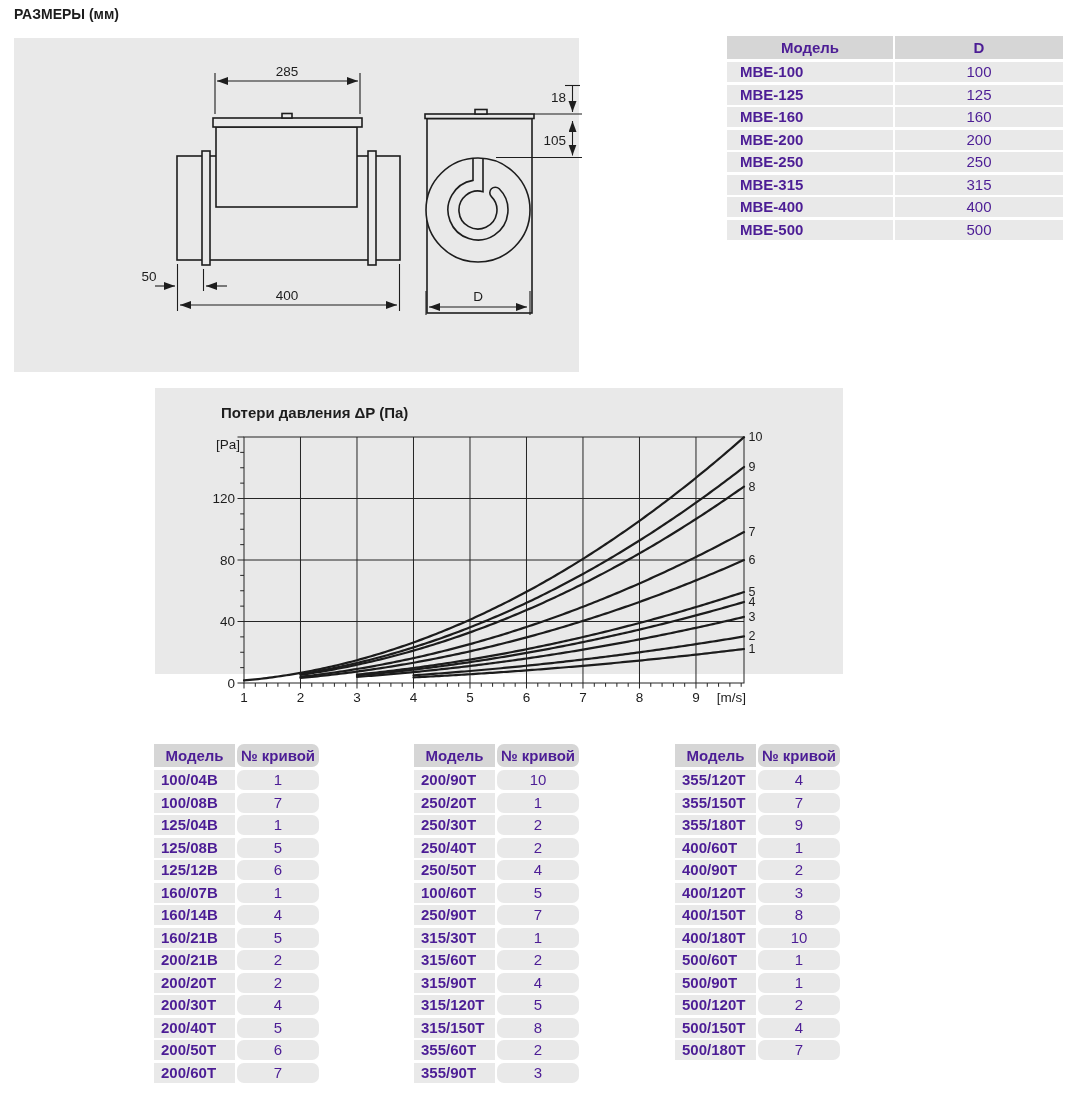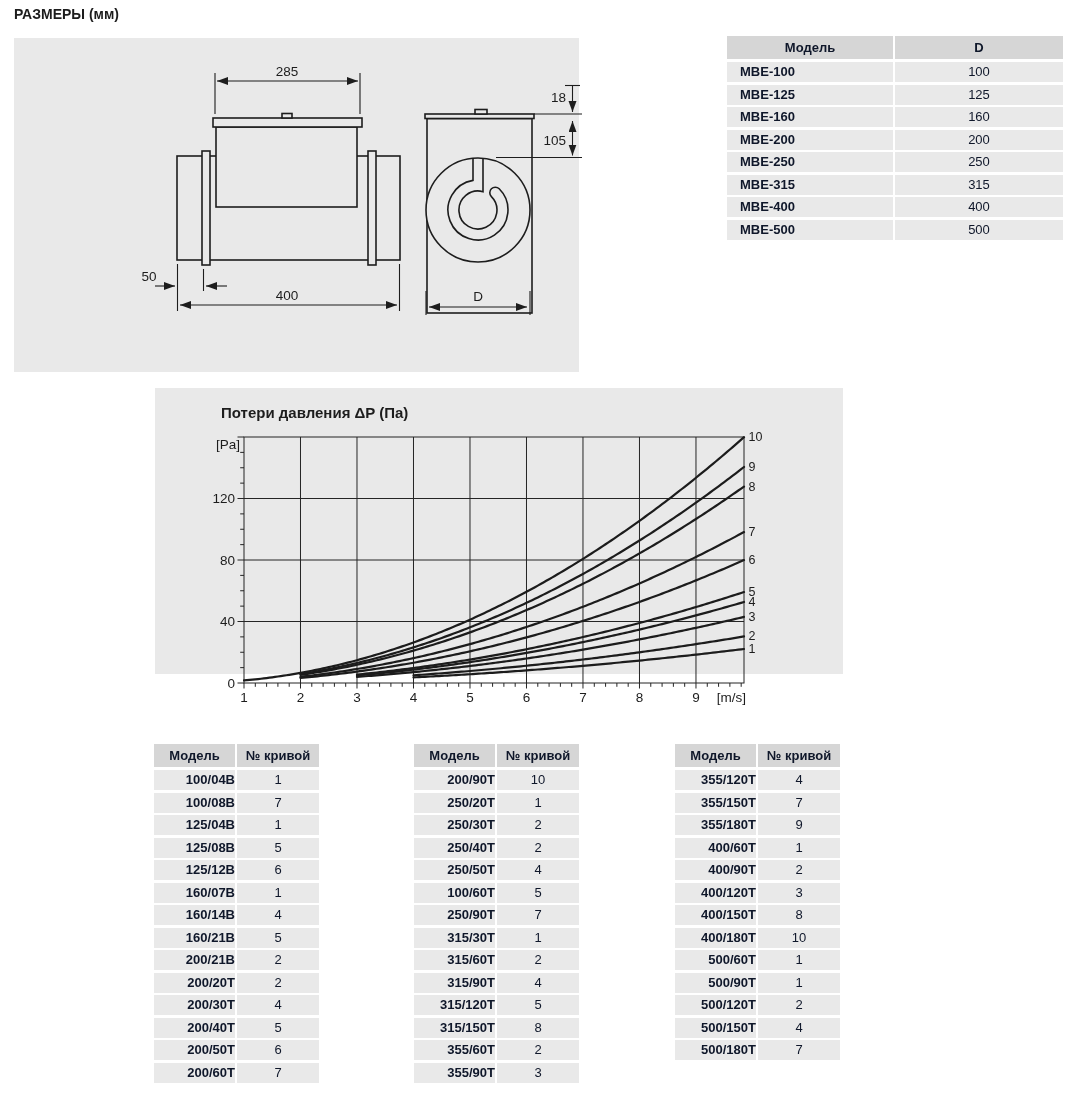--- a/index.html
+++ b/index.html
@@ -15,35 +15,35 @@
   .panel { position:absolute; background:#e9e9e9; }
   .drawing-panel { left:14px; top:38px; width:565px; height:334px; }
   .chart-panel   { left:155px; top:388px; width:688px; height:286px; }
   .chart-title {
     position:absolute; left:66px; top:16px;
     font-size:15px; font-weight:700; color:#1d1d1d;
   }
   svg text { font-family:"Liberation Sans", sans-serif; fill:#1d1d1d; }
 
   
-  .dtable { position:absolute; font-size:13px; color:#0f172a; }
+  .dtable { position:absolute; font-size:15px; color:#4c1d95; }
   .trow { display:flex; margin-bottom:2.5px; }
   .trow .tc { background:#e9e9e9; height:20px; line-height:20px; overflow:hidden; }
   .trow.thead { margin-bottom:3px; }
   .trow.thead .tc { background:#d6d6d6; height:23px; line-height:23px;
                     font-weight:700; text-align:center; padding-left:0; }
   .tc.c1 { margin-right:2px;font-weight:bold; }
 
   .model-table { left:727px; top:36px; }
   .model-table .c1 { width:166px; text-align:left; padding-left:13px; }
   .model-table .c2 { width:168px; text-align:center; }
   .model-table .thead .c1 { padding-left:0; text-align:center; }
 
-  .curve-table .c1 { width:81px; text-align:right; padding-left:7px; }
-  .curve-table .c2 { width:82px; text-align:center; }
+  .curve-table .c1 { width:81px; text-align:left; padding-left:7px; }
+  .curve-table .c2 { width:82px; text-align:center;border-radius:7px; }
   .curve-table .thead .c1 { padding-left:0; text-align:center; }
   #curve-table-0 { left:154px; top:744px; }
   #curve-table-1 { left:414px; top:744px; }
   #curve-table-2 { left:675px; top:744px; }
 </style>
 </head>
 <body>
 
 <h1 class="page-title">РАЗМЕРЫ (мм)</h1>
 

